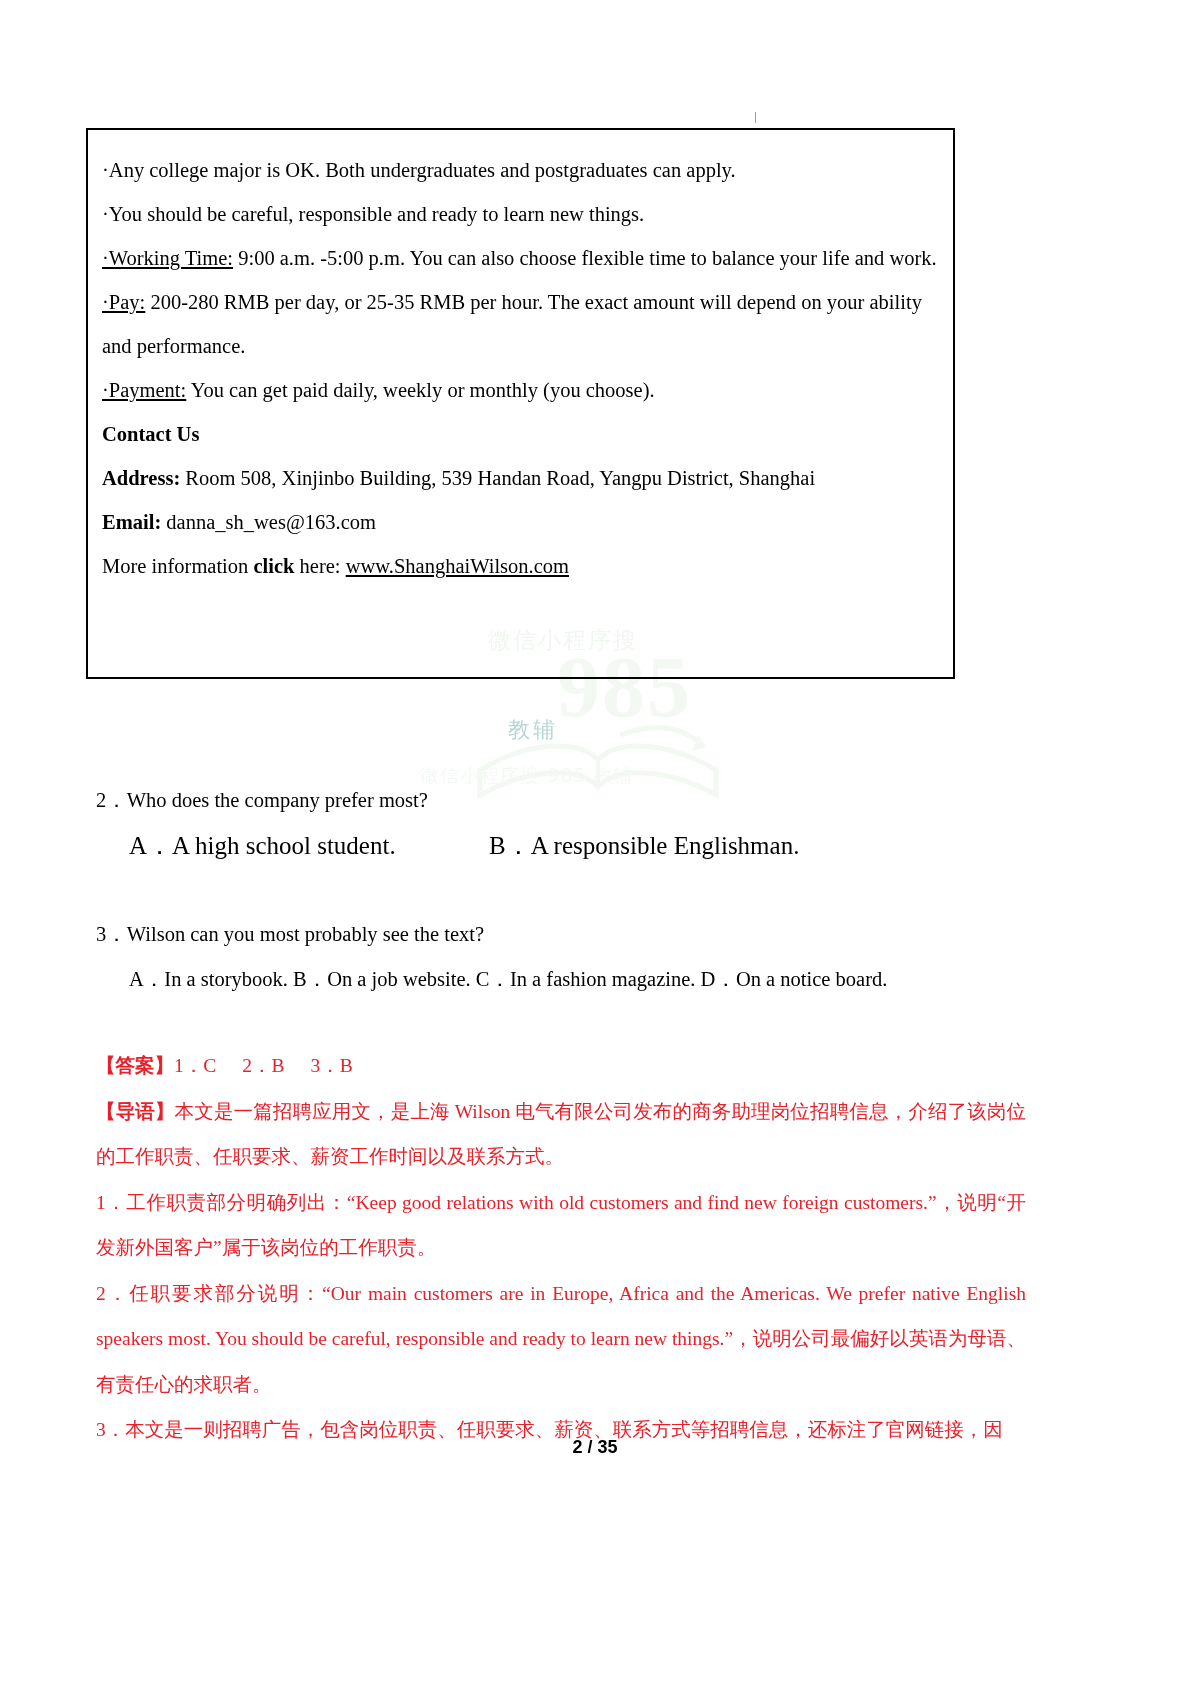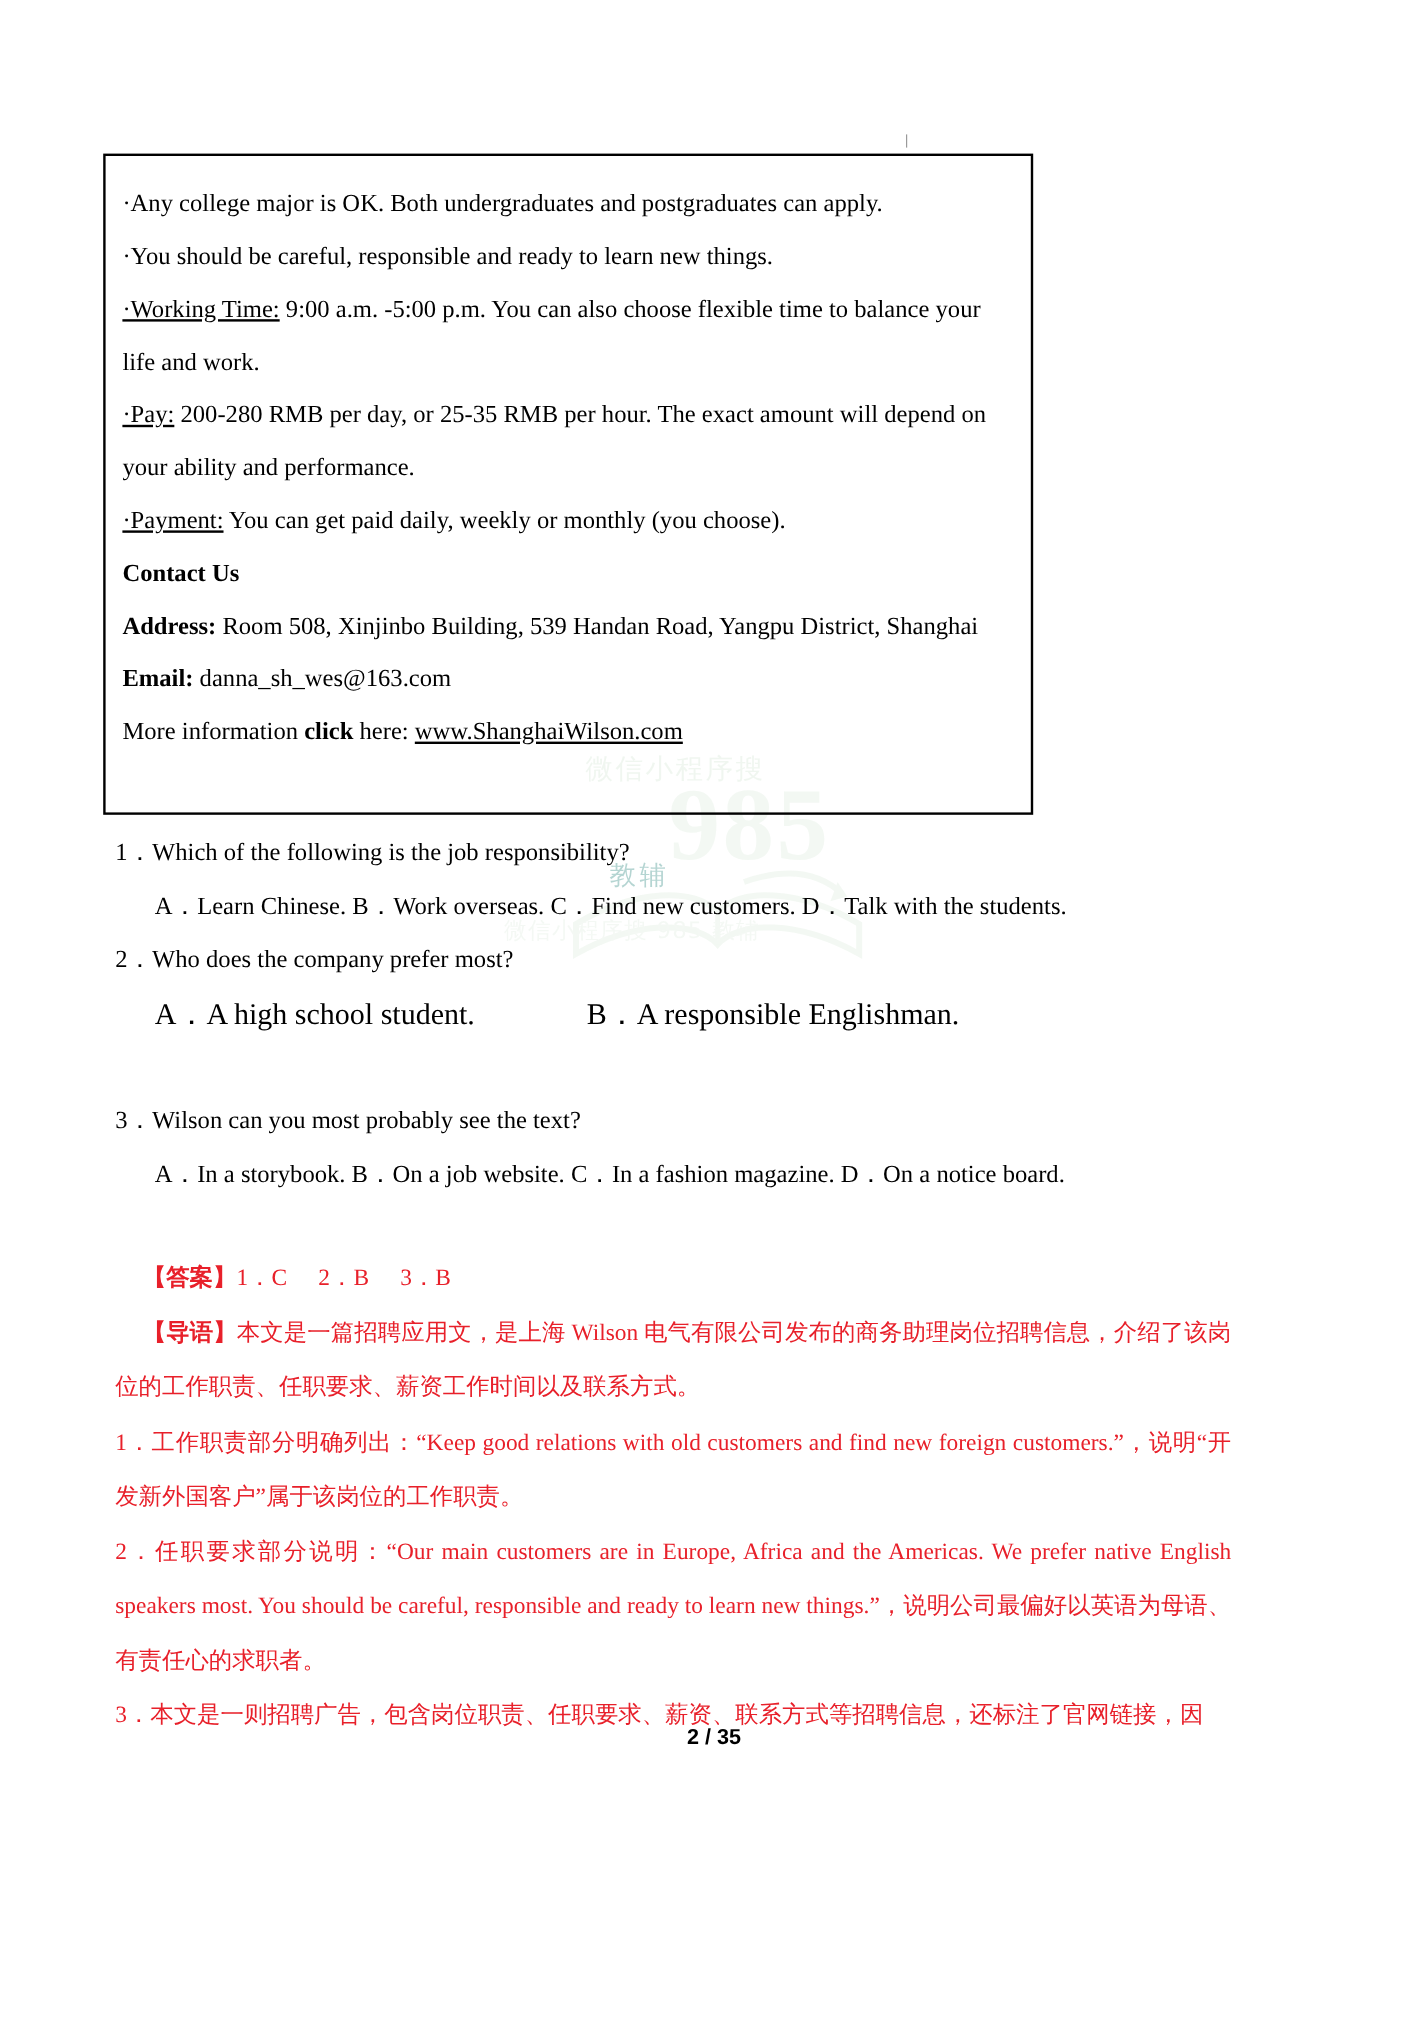--- a/index.html
+++ b/index.html
@@ -85,21 +85,21 @@
     width: 1px;
     height: 11px;
     background: #9a9a9a;
   }
 
   
   .ad-box {
     position: absolute;
     left: 86px;
     top: 128px;
-    width: 775px;
+    width: 869px;
     height: 551px;
     border: 2px solid #000000;
     box-sizing: border-box;
     z-index: 2;
     background: transparent;
   }
   .ad-inner {
     position: relative;
     padding: 18px 14px 0 14px;
   }
@@ -146,21 +146,21 @@
     width: 930px;
     color: #e8202a;
     z-index: 2;
   }
   .an-line {
     font-size: 19.5px;
     line-height: 45.5px;
     text-align: justify;
   }
   .an-line.nowrap { white-space: nowrap; }
-  .an-tag { font-weight: bold; margin-left: 23px; }
+  .an-tag { font-weight: bold; }
   .ans-sp { display: inline-block; width: 26px; }
 
   
   .footer {
     position: absolute;
     left: 0;
     top: 1437px;
     width: 1190px;
     text-align: center;
     font-size: 18px;
@@ -196,24 +196,20 @@
       <div class="ad-line wrap"><span class="uline">·Working Time:</span><span> 9:00 a.m. -5:00 p.m. You can also choose flexible time to balance your life and work.</span></div>
       <div class="ad-line wrap"><span class="uline">·Pay:</span><span> 200-280 RMB per day, or 25-35 RMB per hour. The exact amount will depend on your ability and performance.</span></div>
       <div class="ad-line"><span class="uline">·Payment:</span><span> You can get paid daily, weekly or monthly (you choose).</span></div>
       <div class="ad-line bold">Contact Us</div>
       <div class="ad-line"><span class="bold">Address:</span><span> Room 508, Xinjinbo Building, 539 Handan Road, Yangpu District, Shanghai</span></div>
       <div class="ad-line"><span class="bold">Email:</span><span> danna_sh_wes@163.com</span></div>
       <div class="ad-line"><span>More information </span><span class="bold">click</span><span> here: </span><span class="uline">www.ShanghaiWilson.com</span></div>
     </div>
   </div>
 
-  <div class="q-block" style="top:689px;">
-    <div class="q-stem"><span>1．</span><span>Which of the following is the job responsibility?</span></div>
-    <div class="q-opts">A．Learn Chinese.  B．Work overseas.   C．Find new customers. D．Talk with the students.</div>
-  </div>
 
   <div class="q-block" style="top:778px;">
     <div class="q-stem"><span>2．</span><span>Who does the company prefer most?</span></div>
     <div class="opt-2col"><span class="col-a">A．A high school student.</span><span>B．A responsible Englishman.</span></div>
   </div>
 
   <div class="q-block" style="top:912px;">
     <div class="q-stem"><span>3．</span><span>Wilson can you most probably see the text?</span></div>
     <div class="q-opts">A．In a storybook.  B．On a job website.   C．In a fashion magazine.    D．On a notice board.</div>
   </div>

